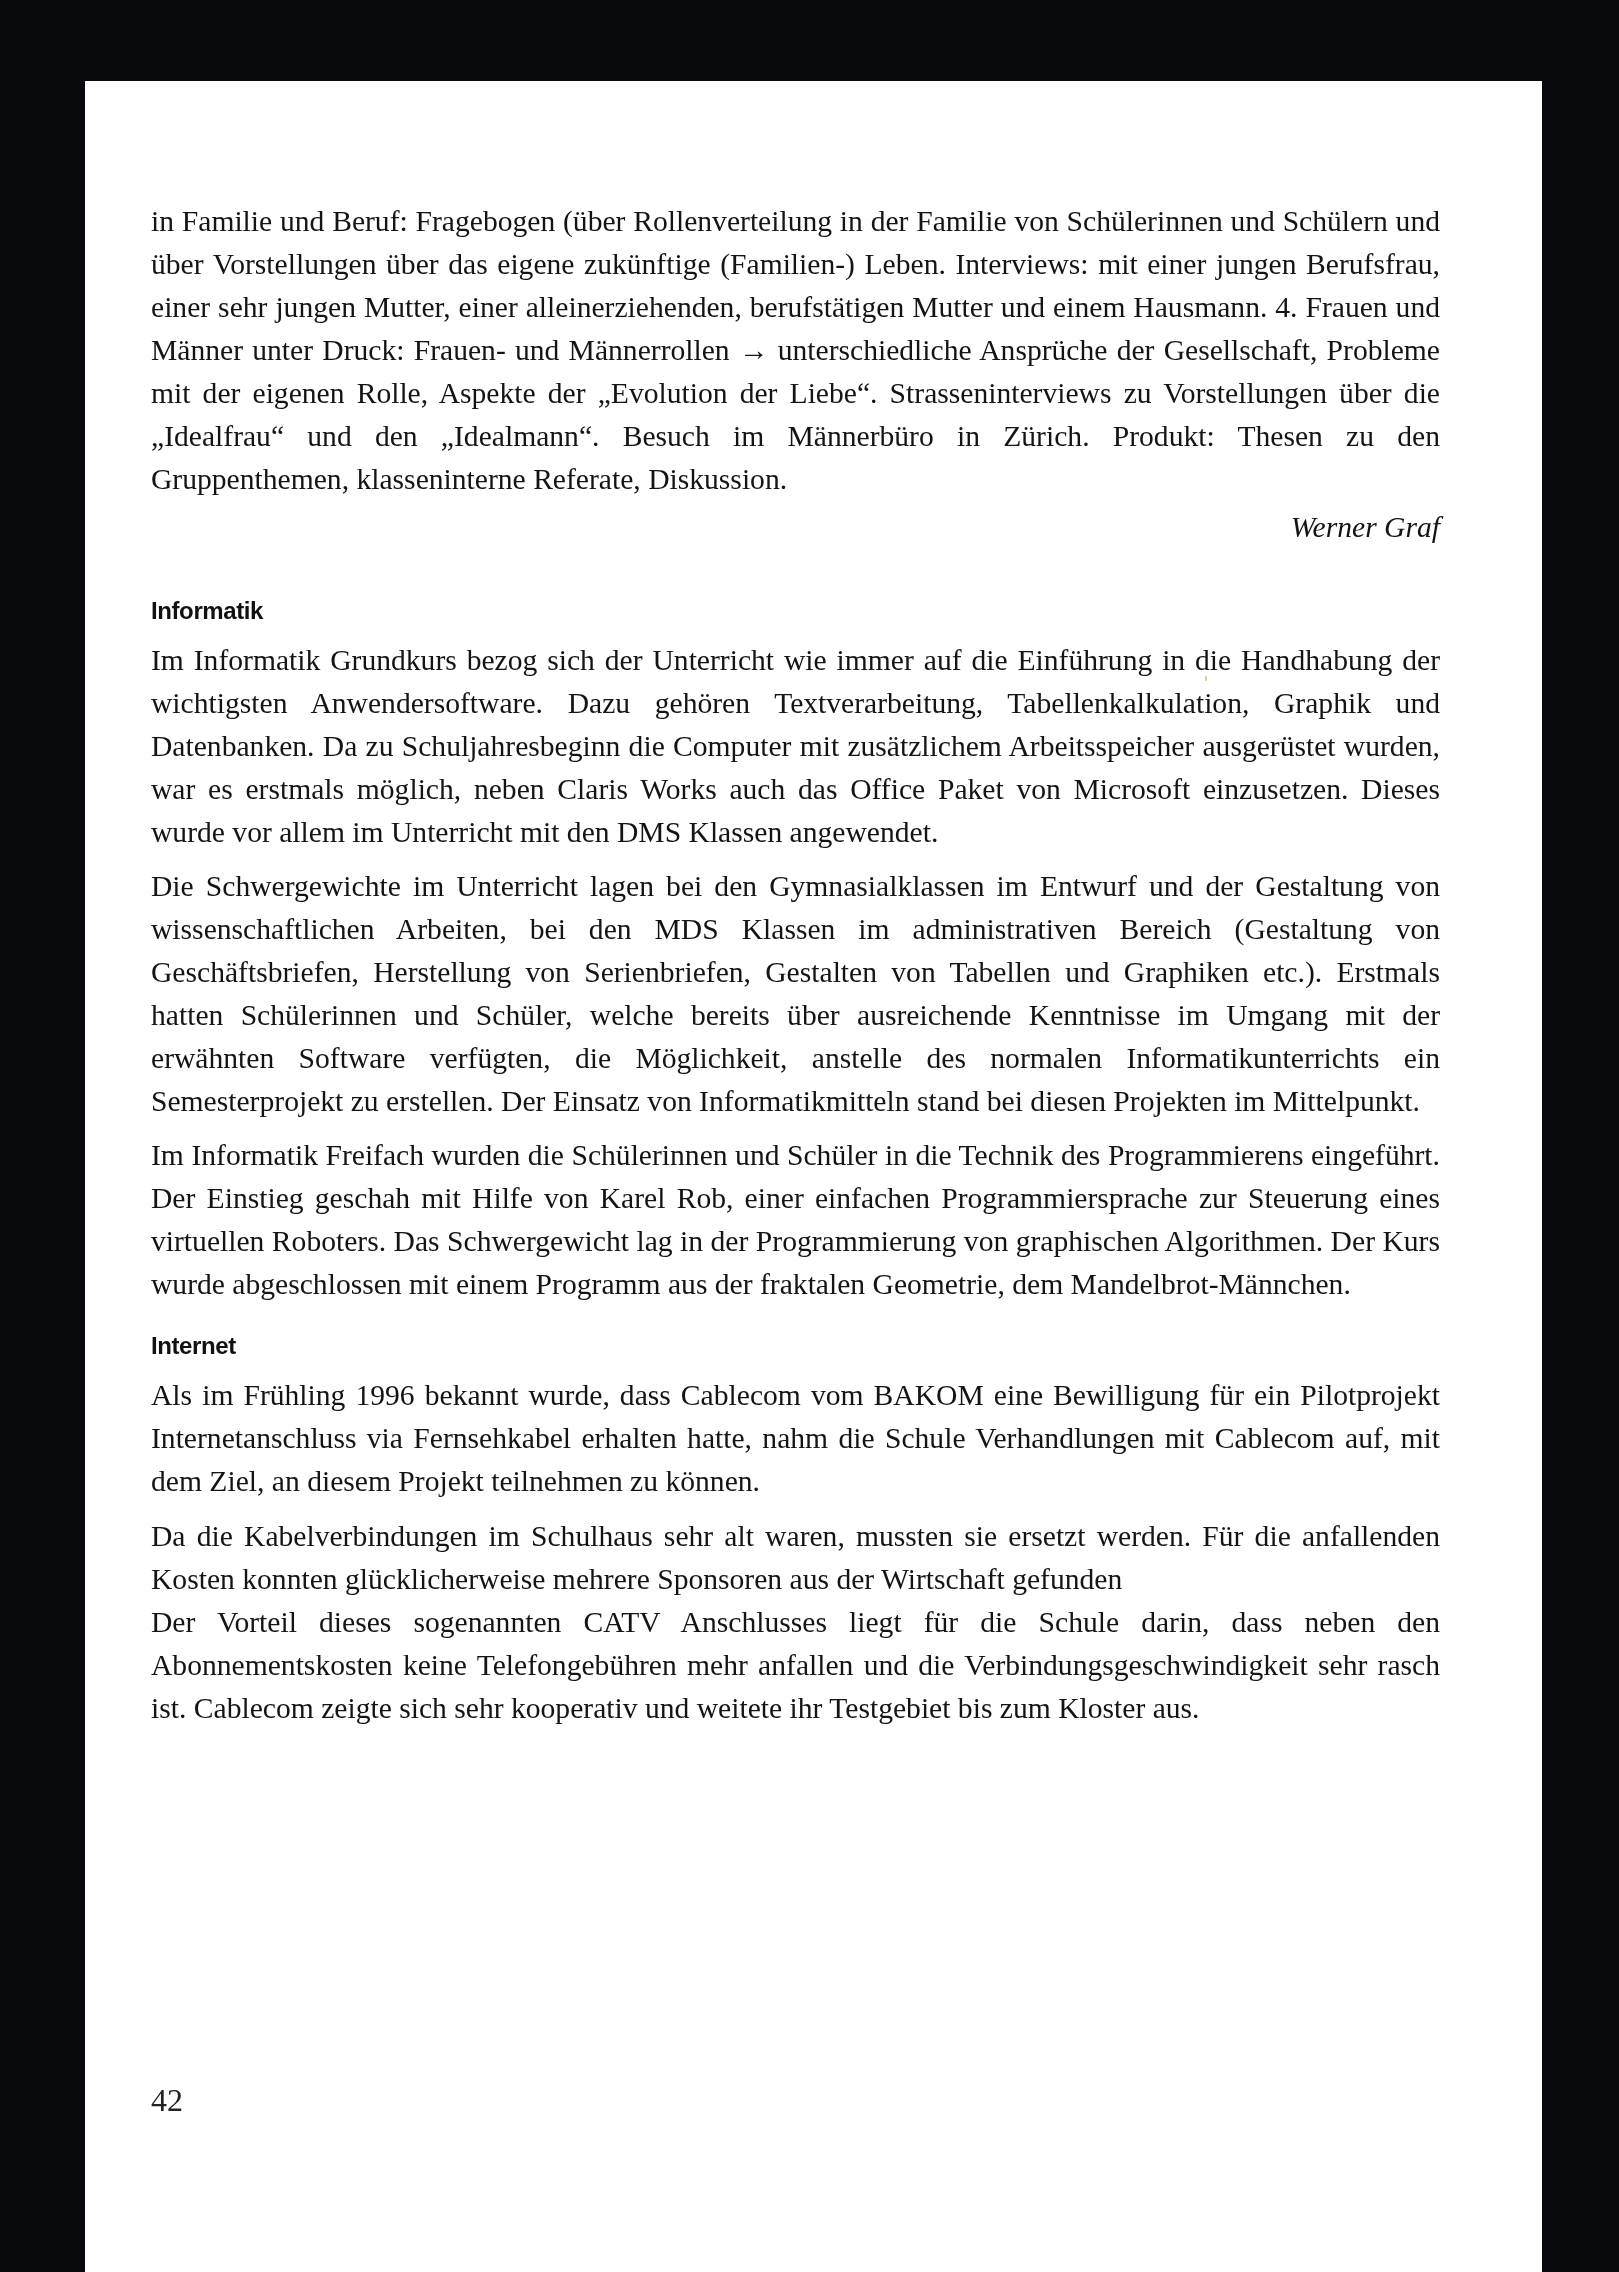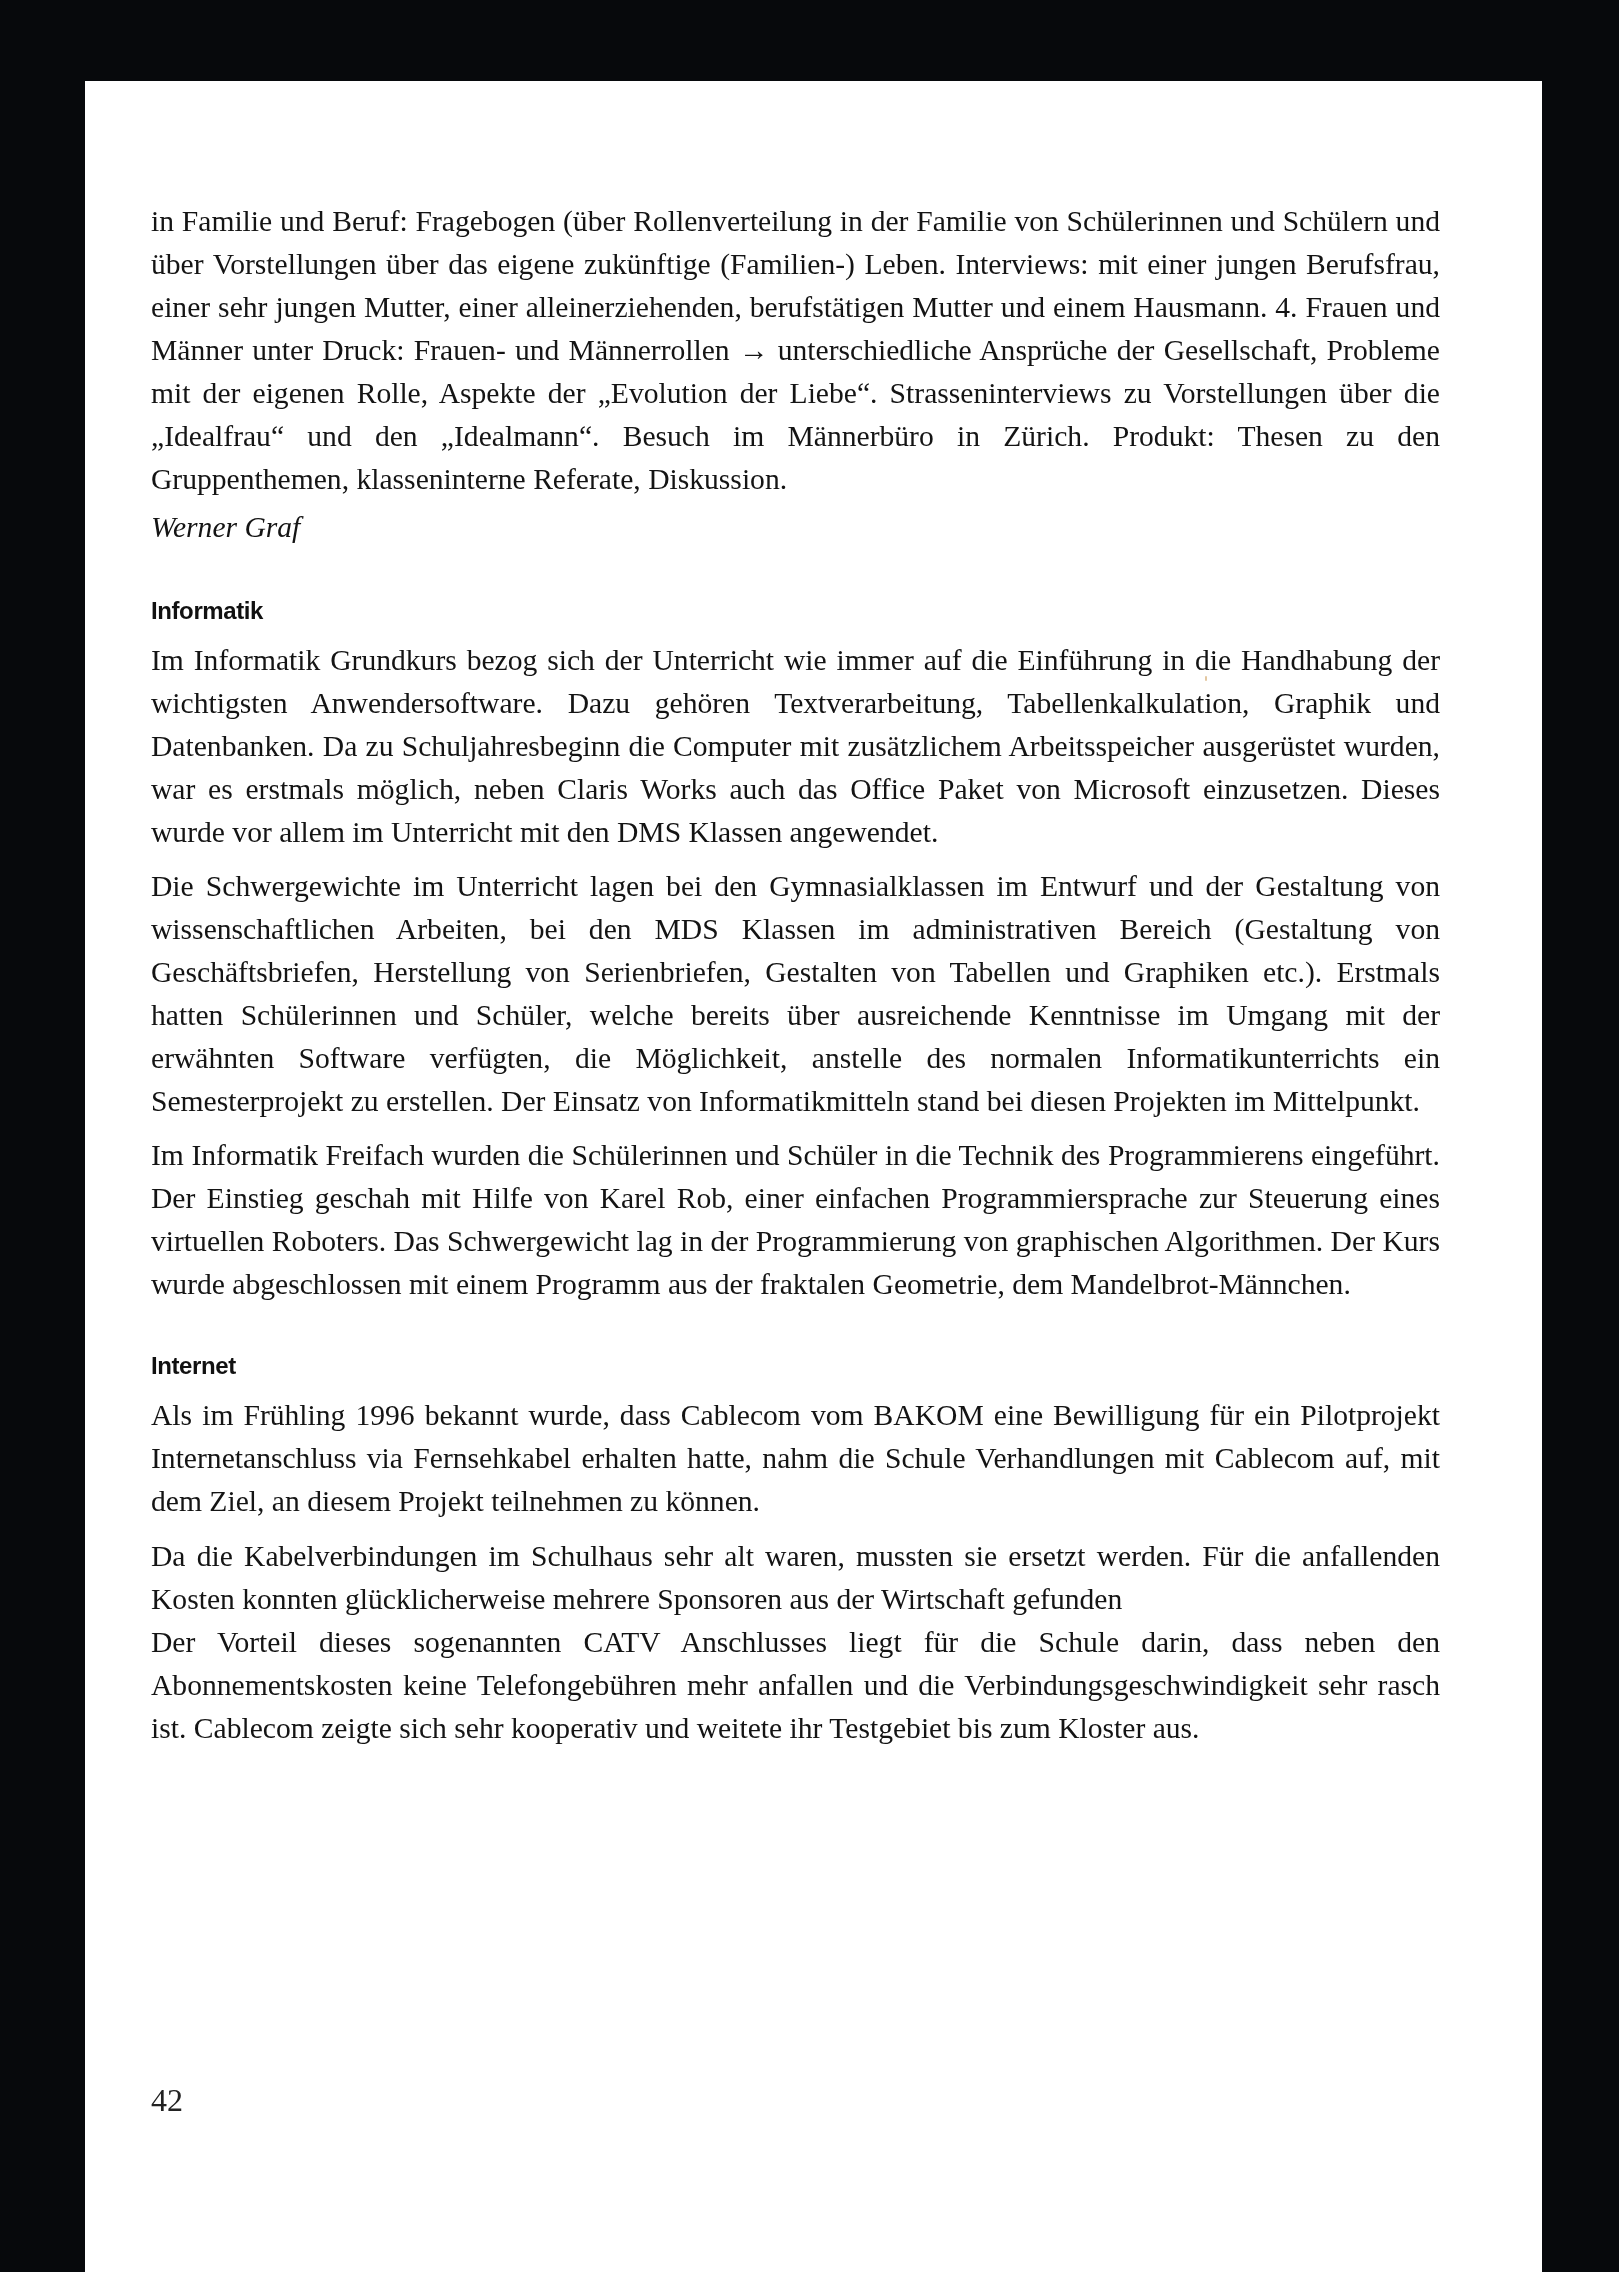--- a/index.html
+++ b/index.html
@@ -33,36 +33,36 @@
     }
     .para {
       margin: 0 0 11.3px 0;
       text-align: justify;
       text-justify: inter-word;
     }
     .para.cont {
       margin-bottom: 0;
     }
     .signature {
-      text-align: left;
+      text-align: right;
       font-style: italic;
       margin: 4.9px 0 0 0;
       line-height: 43px;
     }
     .heading {
       font-family: "Liberation Sans", "DejaVu Sans", sans-serif;
       font-weight: bold;
       font-size: 24px;
       line-height: 40px;
       margin: 0 0 8px 0;
       color: #111;
       letter-spacing: -0.4px;
     }
     .sec-informatik { margin-top: 42px; }
-    .sec-internet { margin-top: 40px; }
+    .sec-internet { margin-top: 20px; }
     .page-number {
       position: absolute;
       left: 66px;
       top: 2001px;
       font-family: "Liberation Serif", "DejaVu Serif", serif;
       font-size: 32px;
       color: #222;
     }
     .speck {
       position: absolute;

